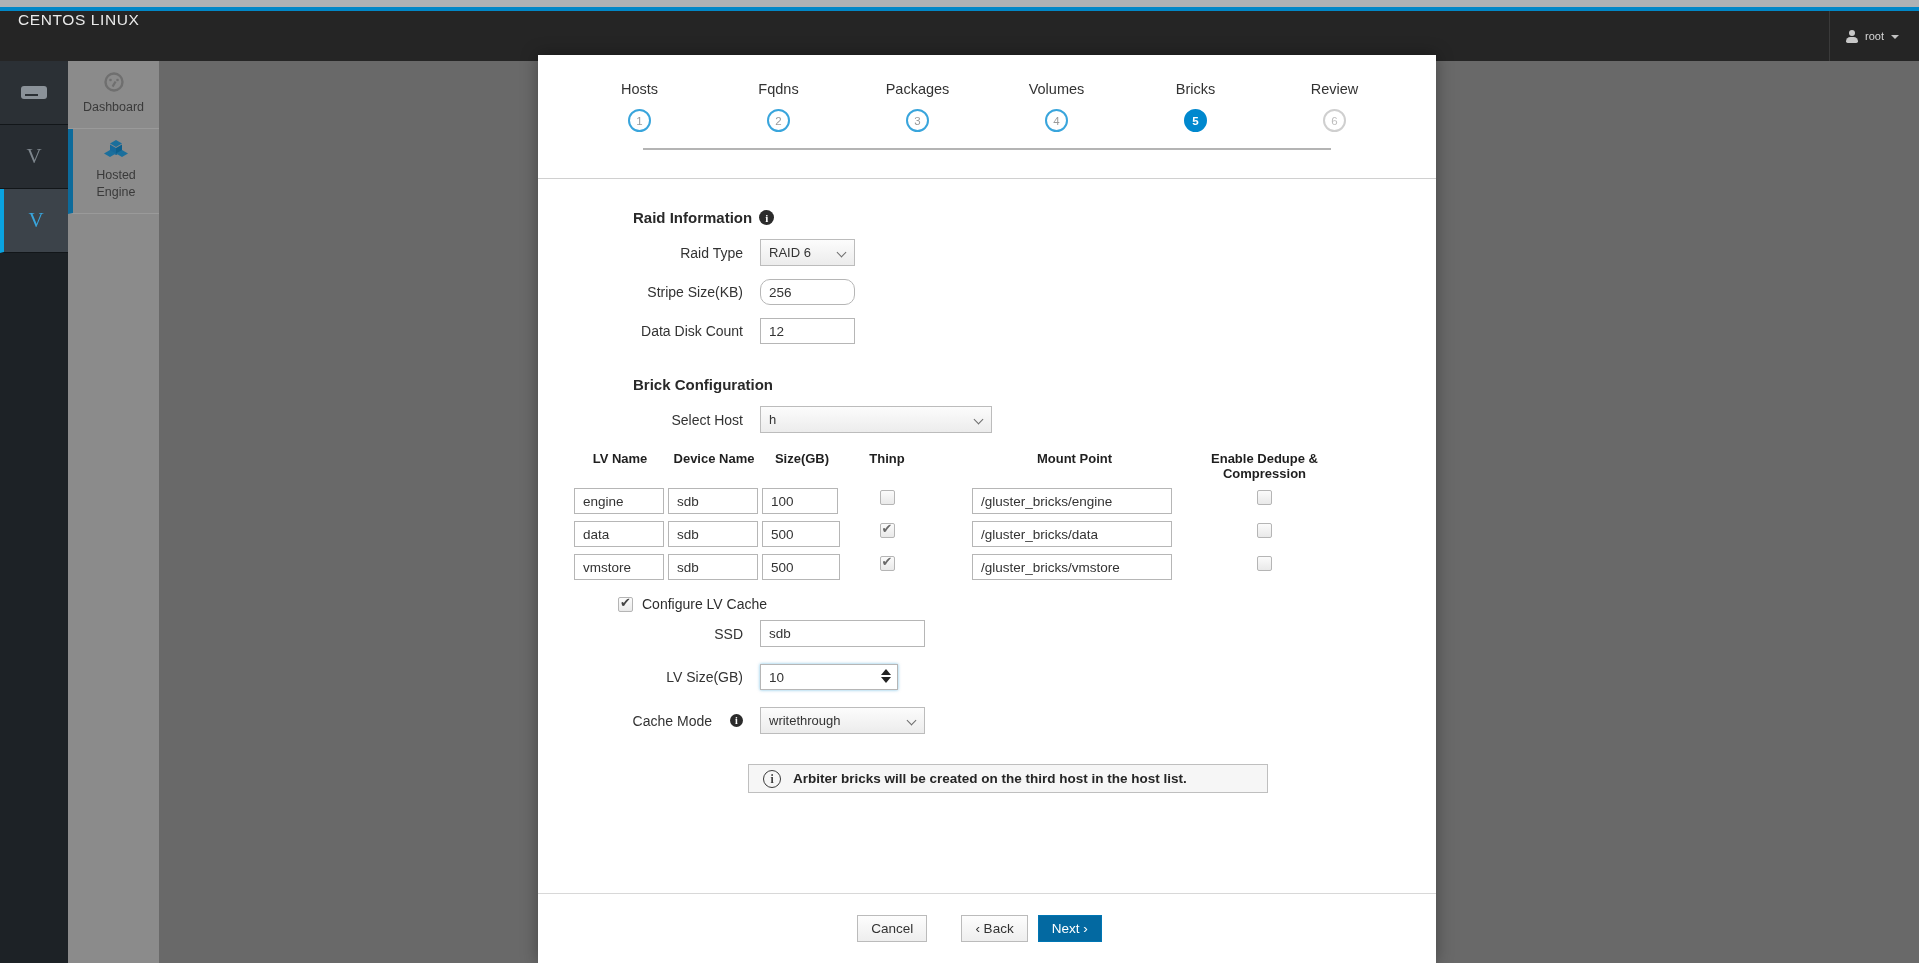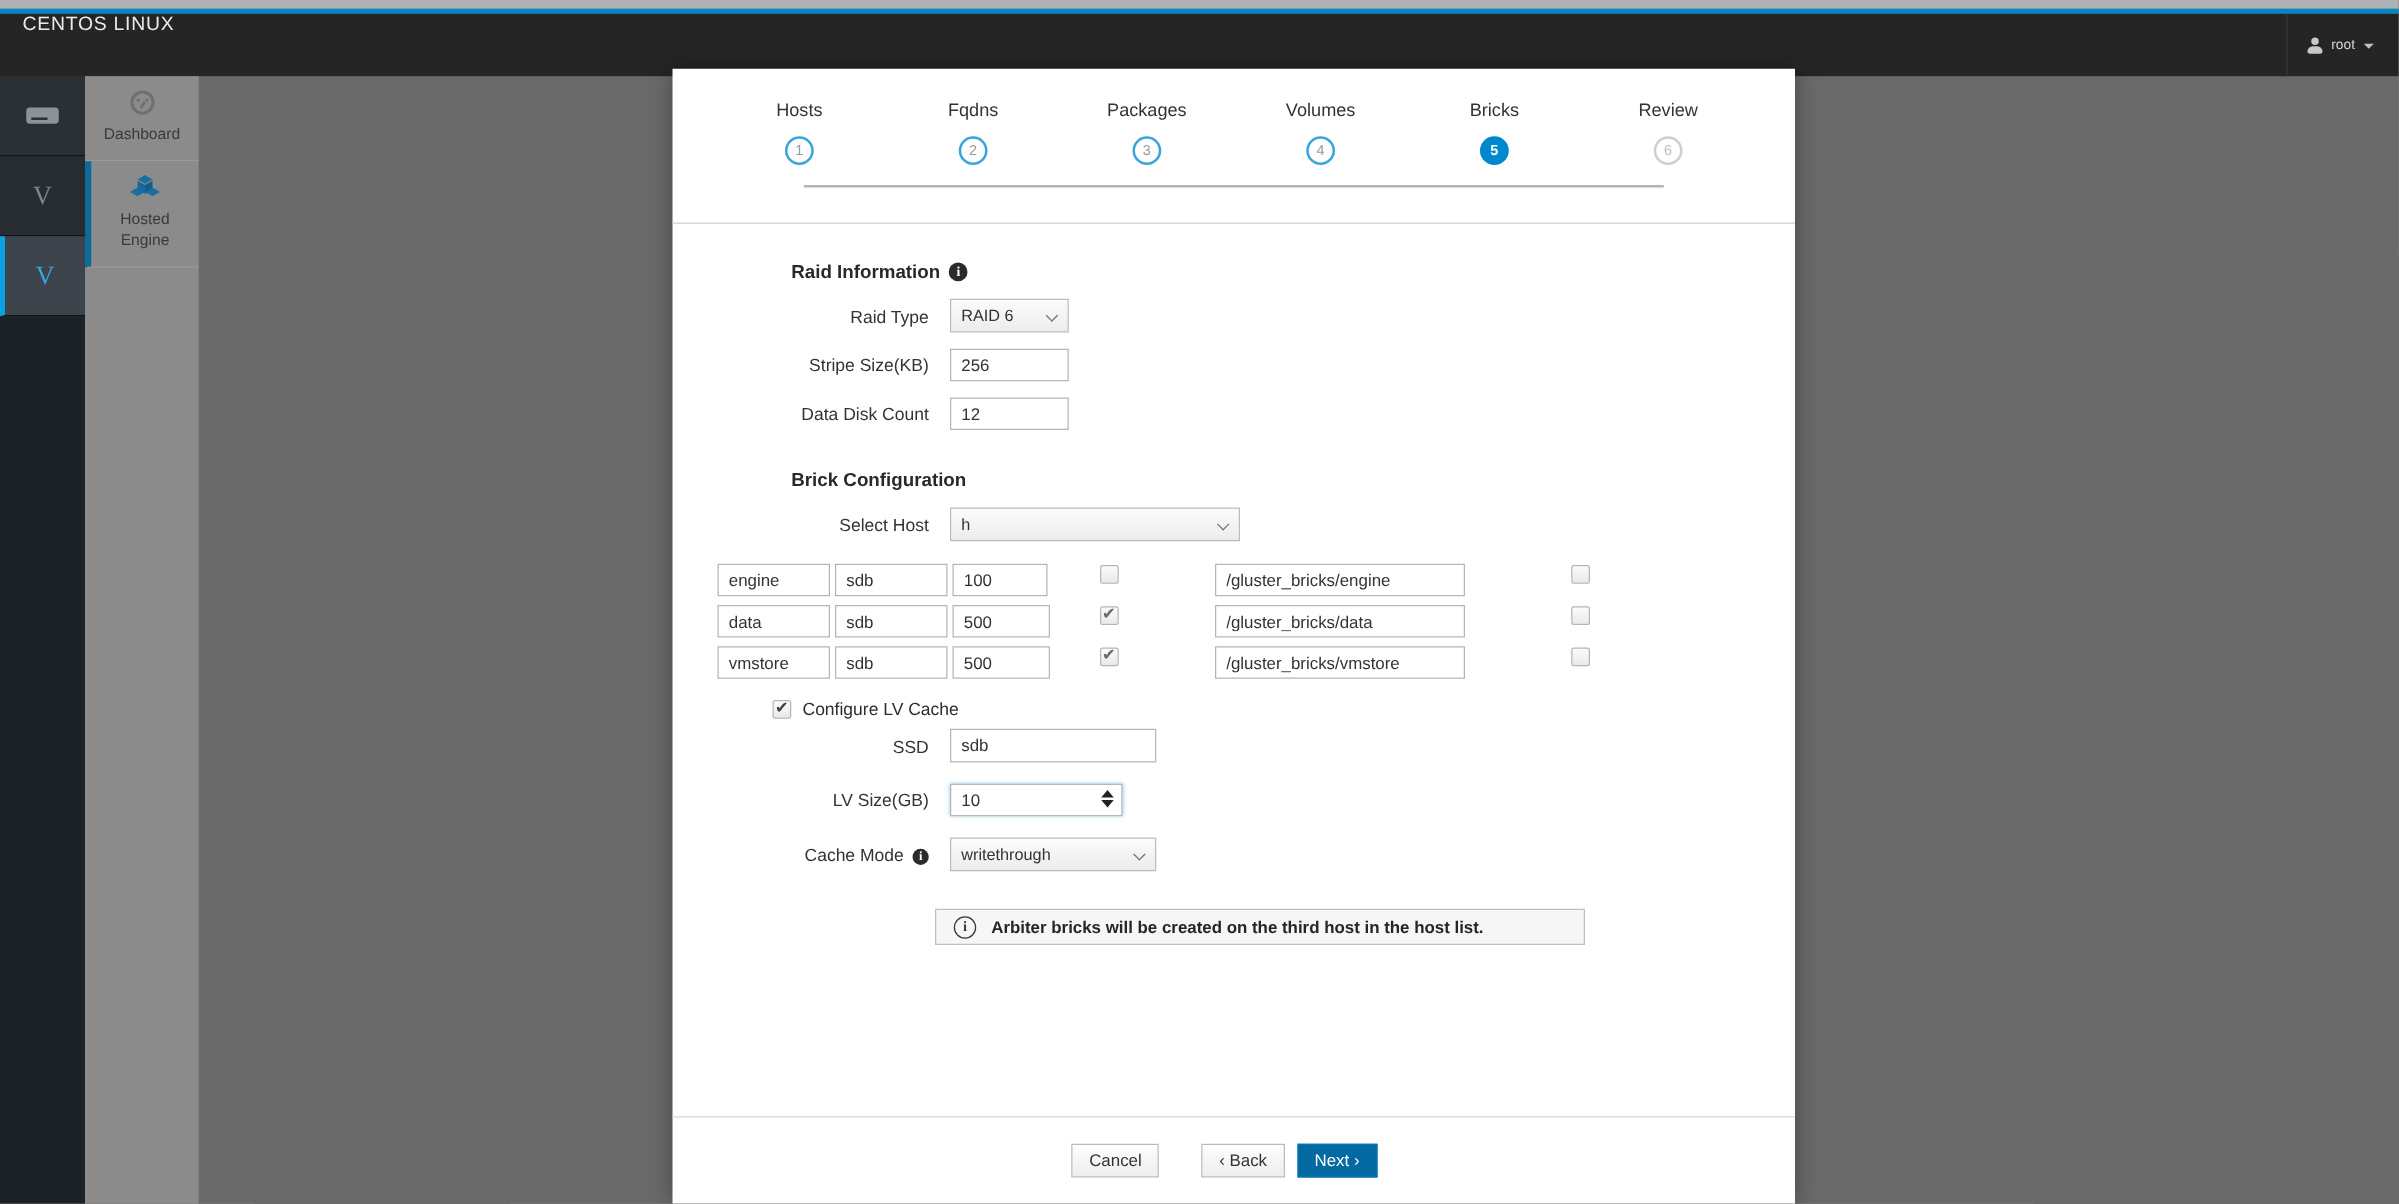--- a/index.html
+++ b/index.html
@@ -87,21 +87,21 @@
 
   .info-dot {
     width:15px;height:15px;border-radius:50%;background:#2b2b2b;color:#fff;
     font-size:11px; font-weight:bold; display:inline-flex;align-items:center;justify-content:center;
     font-family:"Liberation Serif", serif; cursor:pointer;
   }
   .info-dot.sm { width:13px;height:13px;font-size:10px; }
 
   .frow { display:flex; align-items:center; margin-top:13px; }
   .flabel { width:222px; text-align:right; padding-right:17px; font-size:14px; color:#333; }
-  .flabel.withicon { display:flex; align-items:flex-end; justify-content:flex-end; gap:7px; }
+  .flabel.withicon { display:flex; align-items:center; justify-content:flex-end; gap:18px; }
 
   input[type=text], .fakeinput {
     height:26px; border:1px solid #b6b6b6; background:#fff; font-size:13.5px;
     padding:0 8px; color:#333; font-family:"Liberation Sans", sans-serif; outline:none;
   }
   .disabledin { background:#f4f4f4; color:#9b9b9b; border:1px solid #cccccc; }
 
   select, .selbox {
     height:27px; border:1px solid #bcbcbc; font-size:13px; color:#333;
     background:linear-gradient(#fcfcfc,#ececec); padding:0 24px 0 8px;
@@ -265,41 +265,49 @@
     <div class="frow">
       <div class="flabel">Raid Type</div>
       <div class="selbox" style="width:95px;">
         <span>RAID 6</span>
         <span class="chev"></span>
       </div>
     </div>
 
     <div class="frow">
       <div class="flabel">Stripe Size(KB)</div>
-      <input type="text" style="width: 95px;" value="256">
+      <input type="text" style="width: 95px; border-radius: 10px;" value="256">
     </div>
 
     <div class="frow">
       <div class="flabel">Data Disk Count</div>
       <input type="text" style="width: 95px;" value="12">
     </div>
 
     <div class="sect-title second">
       <span>Brick Configuration</span>
     </div>
 
     <div class="frow">
       <div class="flabel">Select Host</div>
       <div class="selbox" style="width:232px;">
         <span>h</span>
         <span class="chev"></span>
       </div>
     </div>
 
     <div class="btable">
+      <div class="bt-head">
+        <div class="c-lv">LV Name</div>
+        <div class="c-dev">Device Name</div>
+        <div class="c-size">Size(GB)</div>
+        <div class="c-thin">Thinp</div>
+        <div class="c-mnt">Mount Point</div>
+        <div class="c-ded">Enable Dedupe &amp; Compression</div>
+      </div>
 
       <div class="bt-row">
         <div class="c-lv"><input type="text" class="disabledin" style="width: 90px;" value="engine"></div>
         <div class="c-dev"><input type="text" style="width: 90px;" value="sdb"></div>
         <div class="c-size"><input type="text" style="width: 76px;" value="100"></div>
         <div class="c-thin"><span class="cbox"></span></div>
         <div class="c-mnt"><input type="text" class="disabledin" style="width: 200px;" value="/gluster_bricks/engine"></div>
         <div class="c-ded"><span class="cbox"></span></div>
       </div>
 

